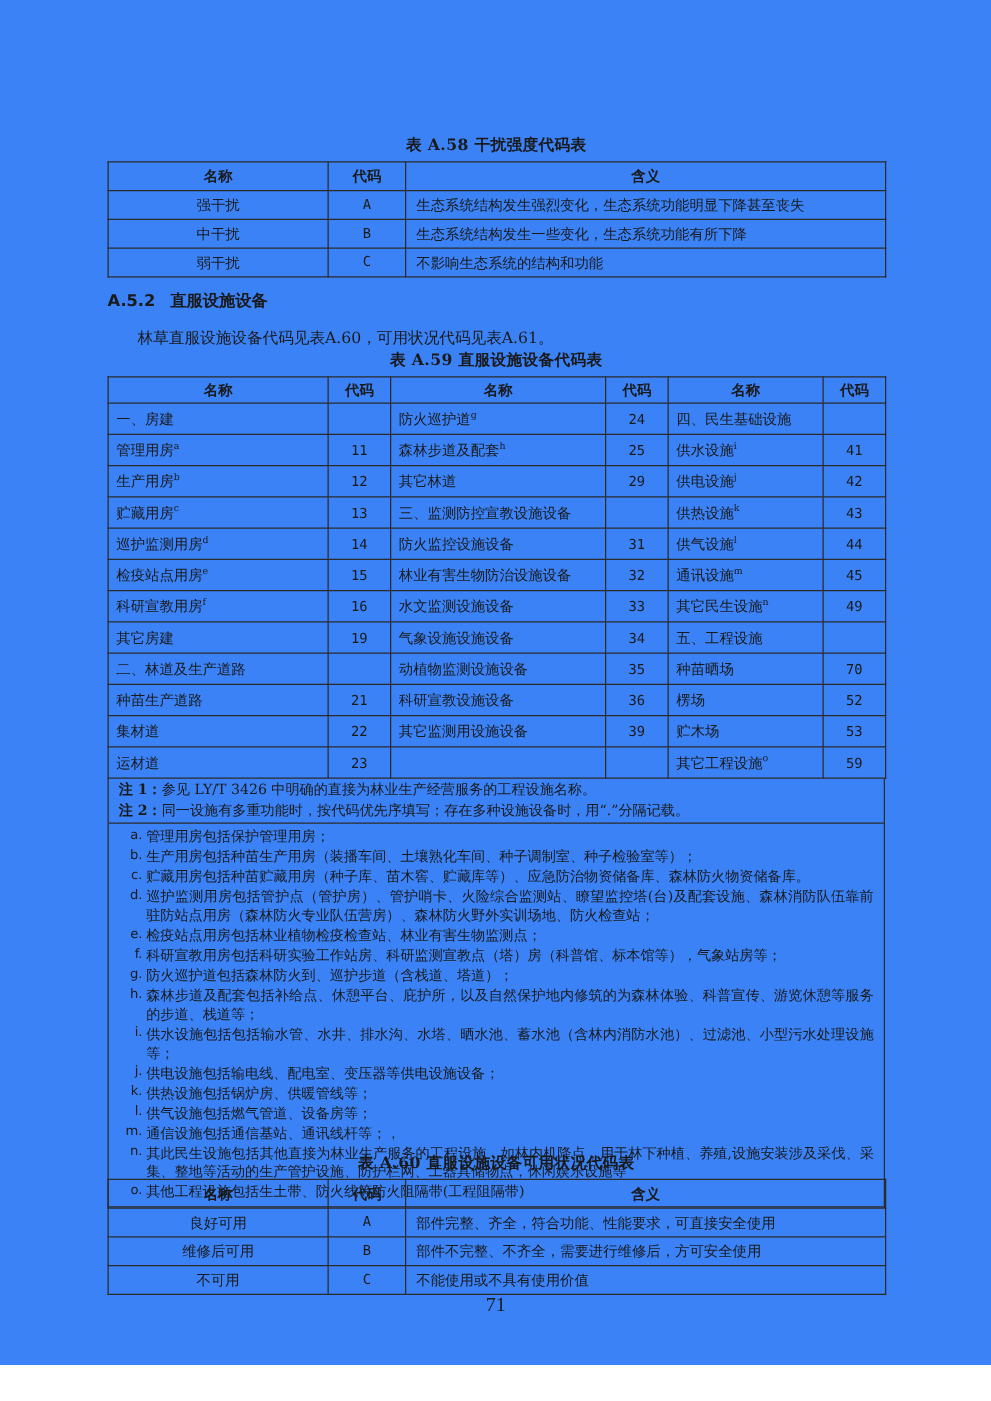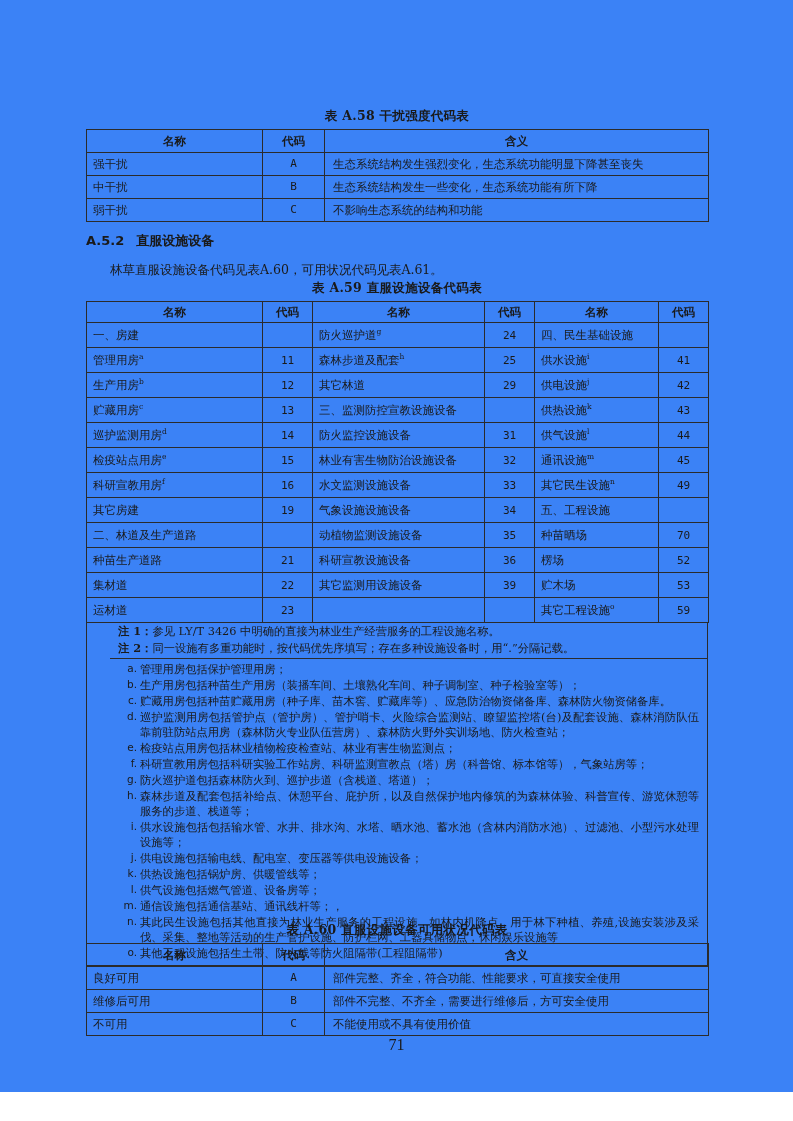--- a/index.html
+++ b/index.html
@@ -55,21 +55,21 @@
     font-weight: bold;
     font-size: 12.5px;
     margin: 0 0 4px 0;
     letter-spacing: 0.3px;
   }
 
   
   .t-code3 col.c-name  { width: 176px; }
   .t-code3 col.c-code  { width: 62px;  }
   .t-code3 col.c-mean  { width: 384px; }
-  .t-code3 td.name { text-align: left; }
+  .t-code3 td.name { text-align: center; }
   .t-code3 td.code { text-align: center; font-family: "DejaVu Sans Mono", "Liberation Mono", monospace; font-size: 11px; }
   .t-code3 td.mean { text-align: left; padding-left: 8px; }
   .t-code3 tr { height: 23px; }
 
   
   .t-big col.n1 { width: 176px; }
   .t-big col.k1 { width: 50px; }
   .t-big col.n2 { width: 172px; }
   .t-big col.k2 { width: 50px; }
   .t-big col.n3 { width: 124px; }
@@ -80,21 +80,20 @@
   .t-big sup { font-size: 7.5px; vertical-align: super; line-height: 0; }
 
   
   .notes-wrap {
     border: 1px solid #2b2b2b;
     border-top: none;
     width: 622px;
     box-sizing: border-box;
     font-size: 11.3px;
     line-height: 1.33;
-    padding-left: 23px;
   }
   .note-line {
     padding: 1px 6px 1px 8px;
     white-space: nowrap;
   }
   .note-line b { font-weight: bold; }
   .notes-div {
     border-top: 1px solid #2b2b2b;
     margin: 1px 0 0 0;
   }

